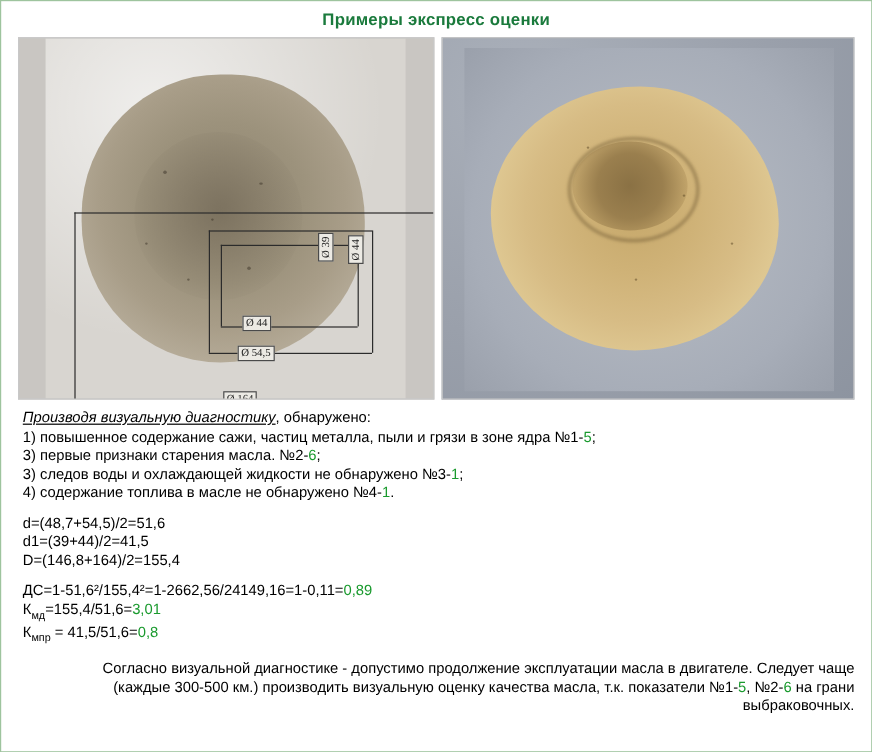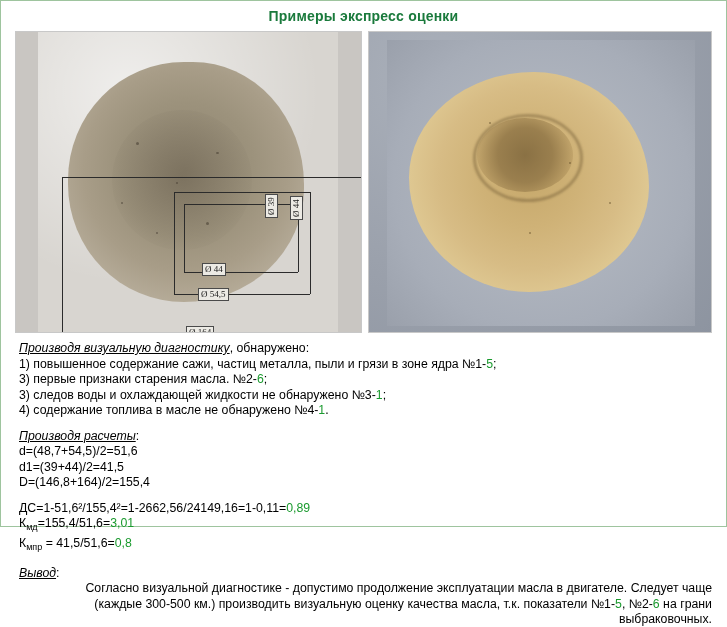--- a/index.html
+++ b/index.html
@@ -11,21 +11,21 @@
     height: 627px;
     background: #ffffff;
     font-family: "Liberation Sans", sans-serif;
     font-size: 12px;
     color: #000000;
     overflow: hidden;
   }
   .page {
     position: relative;
     width: 727px;
-    height: 527px;
+    height: 627px;
     box-sizing: border-box;
     border-left: 1px solid #9ec49e;
     border-right: 1px solid #9ec49e;
     border-top: 1px solid #9ec49e;
     border-bottom: 1px solid #9ec49e;
   }
   .title {
     text-align: center;
     color: #1a7a3c;
     font-weight: bold;
@@ -232,44 +232,38 @@
     </div>
     <div class="para">
       <span>3) следов воды и охлаждающей жидкости не обнаружено №3-</span><span class="green">1</span><span>;</span>
     </div>
     <div class="para">
       <span>4) содержание топлива в масле не обнаружено №4-</span><span class="green">1</span><span>.</span>
     </div>
 
     <div class="gap"></div>
 
-    <div class="para">
-      <span class="italic-u">Производя расчеты</span><span>:</span>
-    </div>
     <div class="para">d=(48,7+54,5)/2=51,6</div>
     <div class="para">d1=(39+44)/2=41,5</div>
     <div class="para">D=(146,8+164)/2=155,4</div>
 
     <div class="gap"></div>
 
     <div class="para">
       <span>ДС</span><span>=1-51,6²/155,4²=1-2662,56/24149,16=1-0,11=</span><span class="green">0,89</span>
     </div>
     <div class="para">
       <span>К</span><span class="sub">мд</span><span>=155,4/51,6=</span><span class="green">3,01</span>
     </div>
     <div class="para">
       <span>К</span><span class="sub">мпр</span><span> = 41,5/51,6=</span><span class="green">0,8</span>
     </div>
 
     <div class="gap"></div>
 
-    <div class="para">
-      <span class="italic-u">Вывод</span><span>:</span>
-    </div>
 
     <div class="para indent">
       <span>Согласно визуальной диагностике - допустимо продолжение эксплуатации масла в двигателе. Следует чаще (каждые 300-500 км.) производить визуальную оценку качества масла, т.к. показатели №1-</span><span class="green">5</span><span>, №2-</span><span class="green">6</span><span> на грани выбраковочных.</span>
     </div>
 
   </div>
 
 </div>
 
 </body></html>

